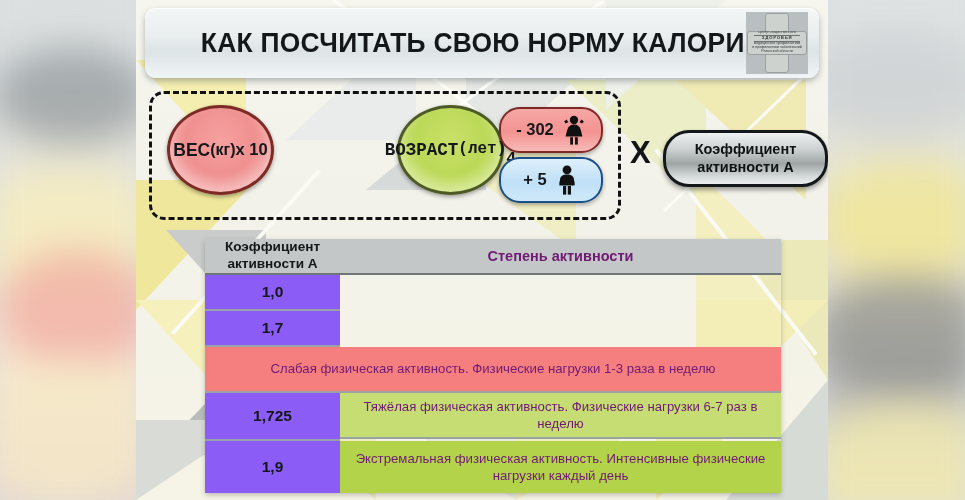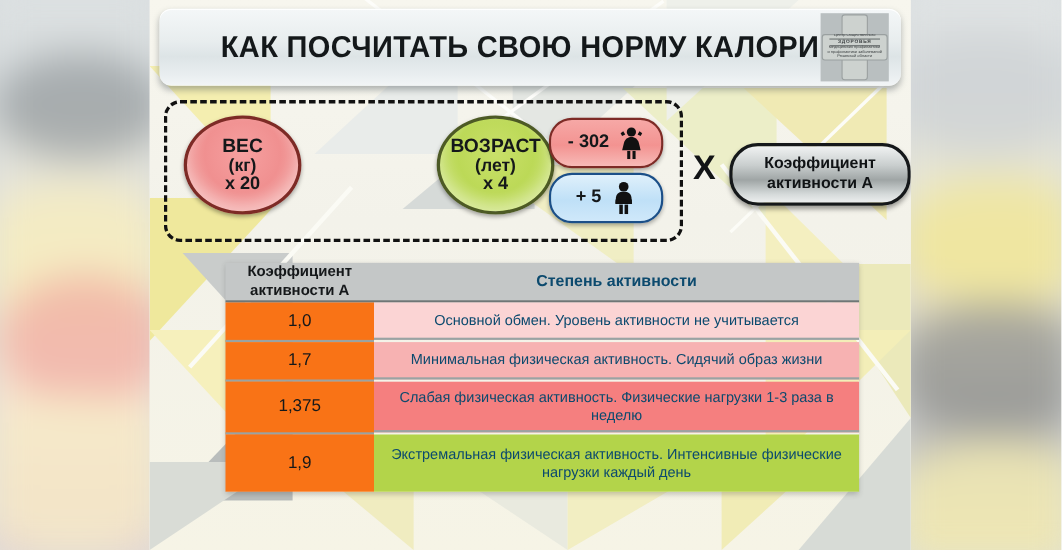--- a/index.html
+++ b/index.html
@@ -125,21 +125,20 @@
     top: 91px;
     width: 466px;
     height: 123px;
     border: 3px dashed #111;
     border-radius: 15px;
   }
 
   .pill {
     position: absolute;
     display: flex;
-    flex-direction: column;
     align-items: center;
     justify-content: center;
     text-align: center;
     font-weight: bold;
     color: #15181a;
     line-height: 1.08;
   }
   .ell {
     top: 105px;
     width: 101px;
@@ -155,20 +154,21 @@
   }
   #pill-height {
     left: 146px;
     background: radial-gradient(ellipse at 50% 38%, #fdcf72 0%, #fbc456 48%, #fdd98f 100%);
     border: 3px solid #7b5a18;
   }
   #pill-age {
     left: 261px;
     background: radial-gradient(ellipse at 50% 38%, #c9e06a 0%, #bcd957 48%, #d4e78e 100%);
     border: 3px solid #4d5a25;
+    font-family: Liberation Mono, monospace;
   }
   .ell .l1 { font-size: 17.5px; }
   .ell .l2 { font-size: 16px; }
   .ell .l3 { font-size: 16.5px; }
 
   .badge {
     left: 363px;
     width: 100px;
     height: 42px;
     border-radius: 21px;
@@ -229,34 +229,34 @@
     box-shadow: 0 2px 5px rgba(60,60,60,.30);
   }
   .trow { display: flex; }
   .c1 {
     width: 135px;
     flex: 0 0 135px;
     display: flex;
     align-items: center;
     justify-content: center;
     text-align: center;
-    font-weight: normal;
+    font-weight: bold;
     font-size: 15.5px;
     color: #15181a;
-    background: #f97316;
+    background: #8b5cf6;
     border-bottom: 2px solid #9aa3a3;
   }
   .c2 {
     flex: 1 1 auto;
     display: flex;
     align-items: center;
     justify-content: center;
     text-align: center;
     font-size: 13.2px;
-    color: #0c4a6e;
+    color: #701a75;
     line-height: 1.3;
     padding: 4px 10px;
     border-bottom: 2px solid #9aa3a3;
     box-sizing: border-box;
   }
   .hdr .c1, .hdr .c2 {
     background: #c4c7c7;
     font-weight: bold;
     font-size: 13.6px;
     border-bottom: 2px solid #6f7676;
@@ -338,21 +338,21 @@
           <span>Рязанской области</span>
         </div>
       </div>
     </div>
 
     <div id="formula-box"></div>
 
     <div class="pill ell" id="pill-weight">
       <span class="l1">ВЕС</span>
       <span class="l2">(кг)</span>
-      <span class="l3">х 20</span>
+      <span class="l3">х 10</span>
     </div>
 
 
     <div class="pill ell" id="pill-age">
       <span class="l1">ВОЗРАСТ</span>
       <span class="l2">(лет)</span>
       <span class="l3">х 4</span>
     </div>
 
     <div class="pill badge" id="badge-female">
@@ -396,36 +396,37 @@
           <div>
             <div>Коэффициент</div>
             <div>активности А</div>
           </div>
         </div>
         <div class="c2">Степень активности</div>
       </div>
 
       <div class="trow">
         <div class="c1 h34">1,0</div>
-        <div class="c2 h34" style="background:#fbd4d4;">Основной обмен. Уровень активности не учитывается</div>
       </div>
 
       <div class="trow">
         <div class="c1 h34">1,7</div>
-        <div class="c2 h34" style="background:#f7b2b2;">Минимальная физическая активность. Сидячий образ жизни</div>
-      </div>
-
-      <div class="trow">
-        <div class="c1 h46">1,375</div>
+      </div>
+
+      <div class="trow">
         <div class="c2 h46" style="background:#f57f7f;">Слабая физическая активность. Физические нагрузки 1-3 раза в неделю</div>
       </div>
 
       <div class="trow">
       </div>
 
+      <div class="trow">
+        <div class="c1 h46">1,725</div>
+        <div class="c2 h46" style="background:#c6dd74;">Тяжёлая физическая активность. Физические нагрузки 6-7 раз в неделю</div>
+      </div>
 
       <div class="trow">
         <div class="c1 h52" style="border-bottom:none;">1,9</div>
         <div class="c2 h52" style="background:#b3d44a;border-bottom:none;">Экстремальная физическая активность. Интенсивные физические нагрузки каждый день</div>
       </div>
 
     </div>
 
   </div>
 </div>

